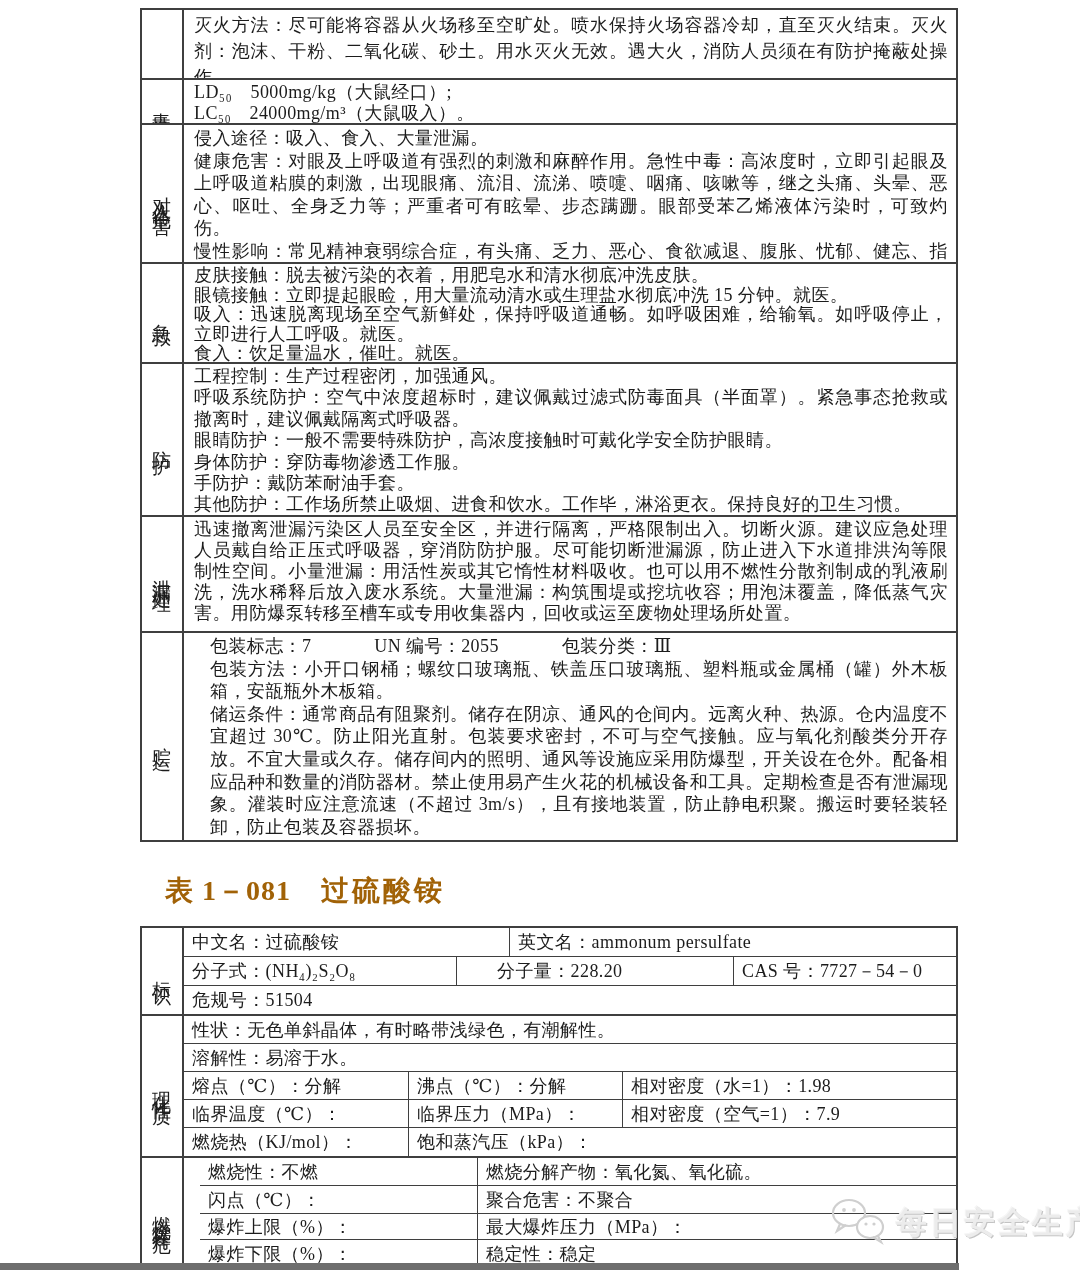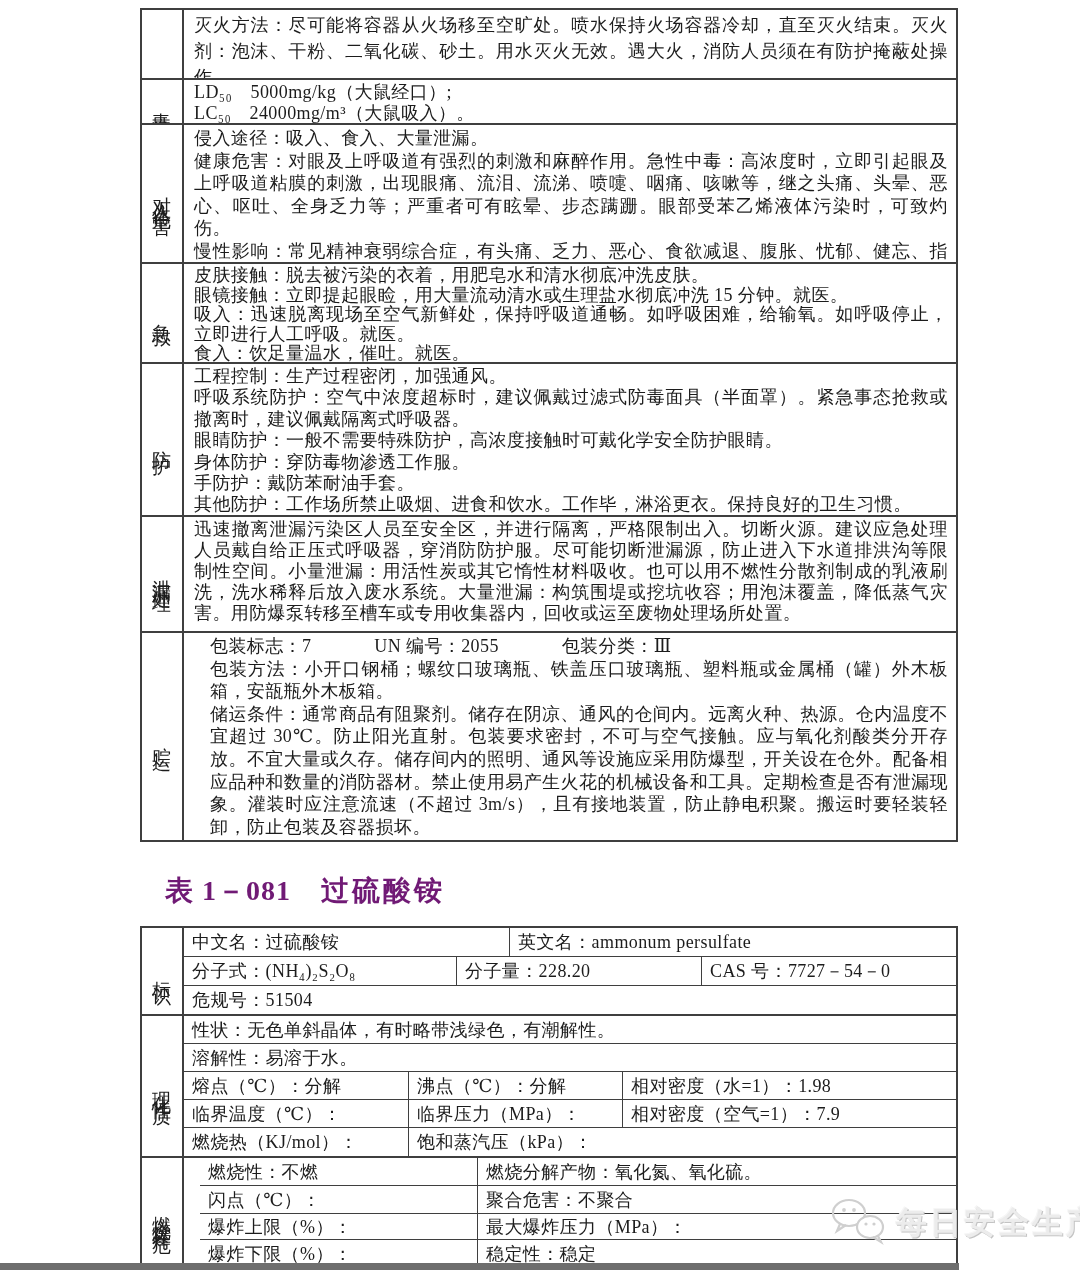--- a/index.html
+++ b/index.html
@@ -34,28 +34,28 @@
   .row:last-child{border-bottom:none;}
   .cell{
     display:flex;align-items:center;padding:0 8px;box-sizing:border-box;
     border-right:1.5px solid #3f3f3f;font-size:18px;letter-spacing:.4px;
     white-space:nowrap;overflow:hidden;
   }
   .cell:last-child{border-right:none;flex:1;}
   .r29{height:29px;} .r28{height:28px;} .r26{height:26px;}
   .w326{width:326px;flex:0 0 326px;}
   .w273{width:273px;flex:0 0 273px;}
-  .w245{width:245px;flex:0 0 245px;}
+  .w245{width:245px;flex:0 0 245px;margin-left:32px;}
   .w225{width:225px;flex:0 0 225px;text-align:center;}
   .w214{width:214px;flex:0 0 214px;}
   .w278{width:278px;flex:0 0 278px;}
   
   .tbl-title{
     position:absolute;left:165px;top:872px;font-size:28px;font-weight:700;
-    letter-spacing:1px;color:#701a75;
+    letter-spacing:1px;color:#a16207;
   }
   .tbl-title .gap{margin-left:30px;letter-spacing:3px;}
   
   .wm{
     position:absolute;left:828px;top:1196px;display:flex;align-items:center;z-index:5;
   }
   .wm-text{
     font-size:31px;font-weight:700;letter-spacing:3px;color:#ececec;
     text-shadow:1px 1px 0 #c3c3c3,-1px -1px 0 #f6f6f6;white-space:nowrap;
   }

